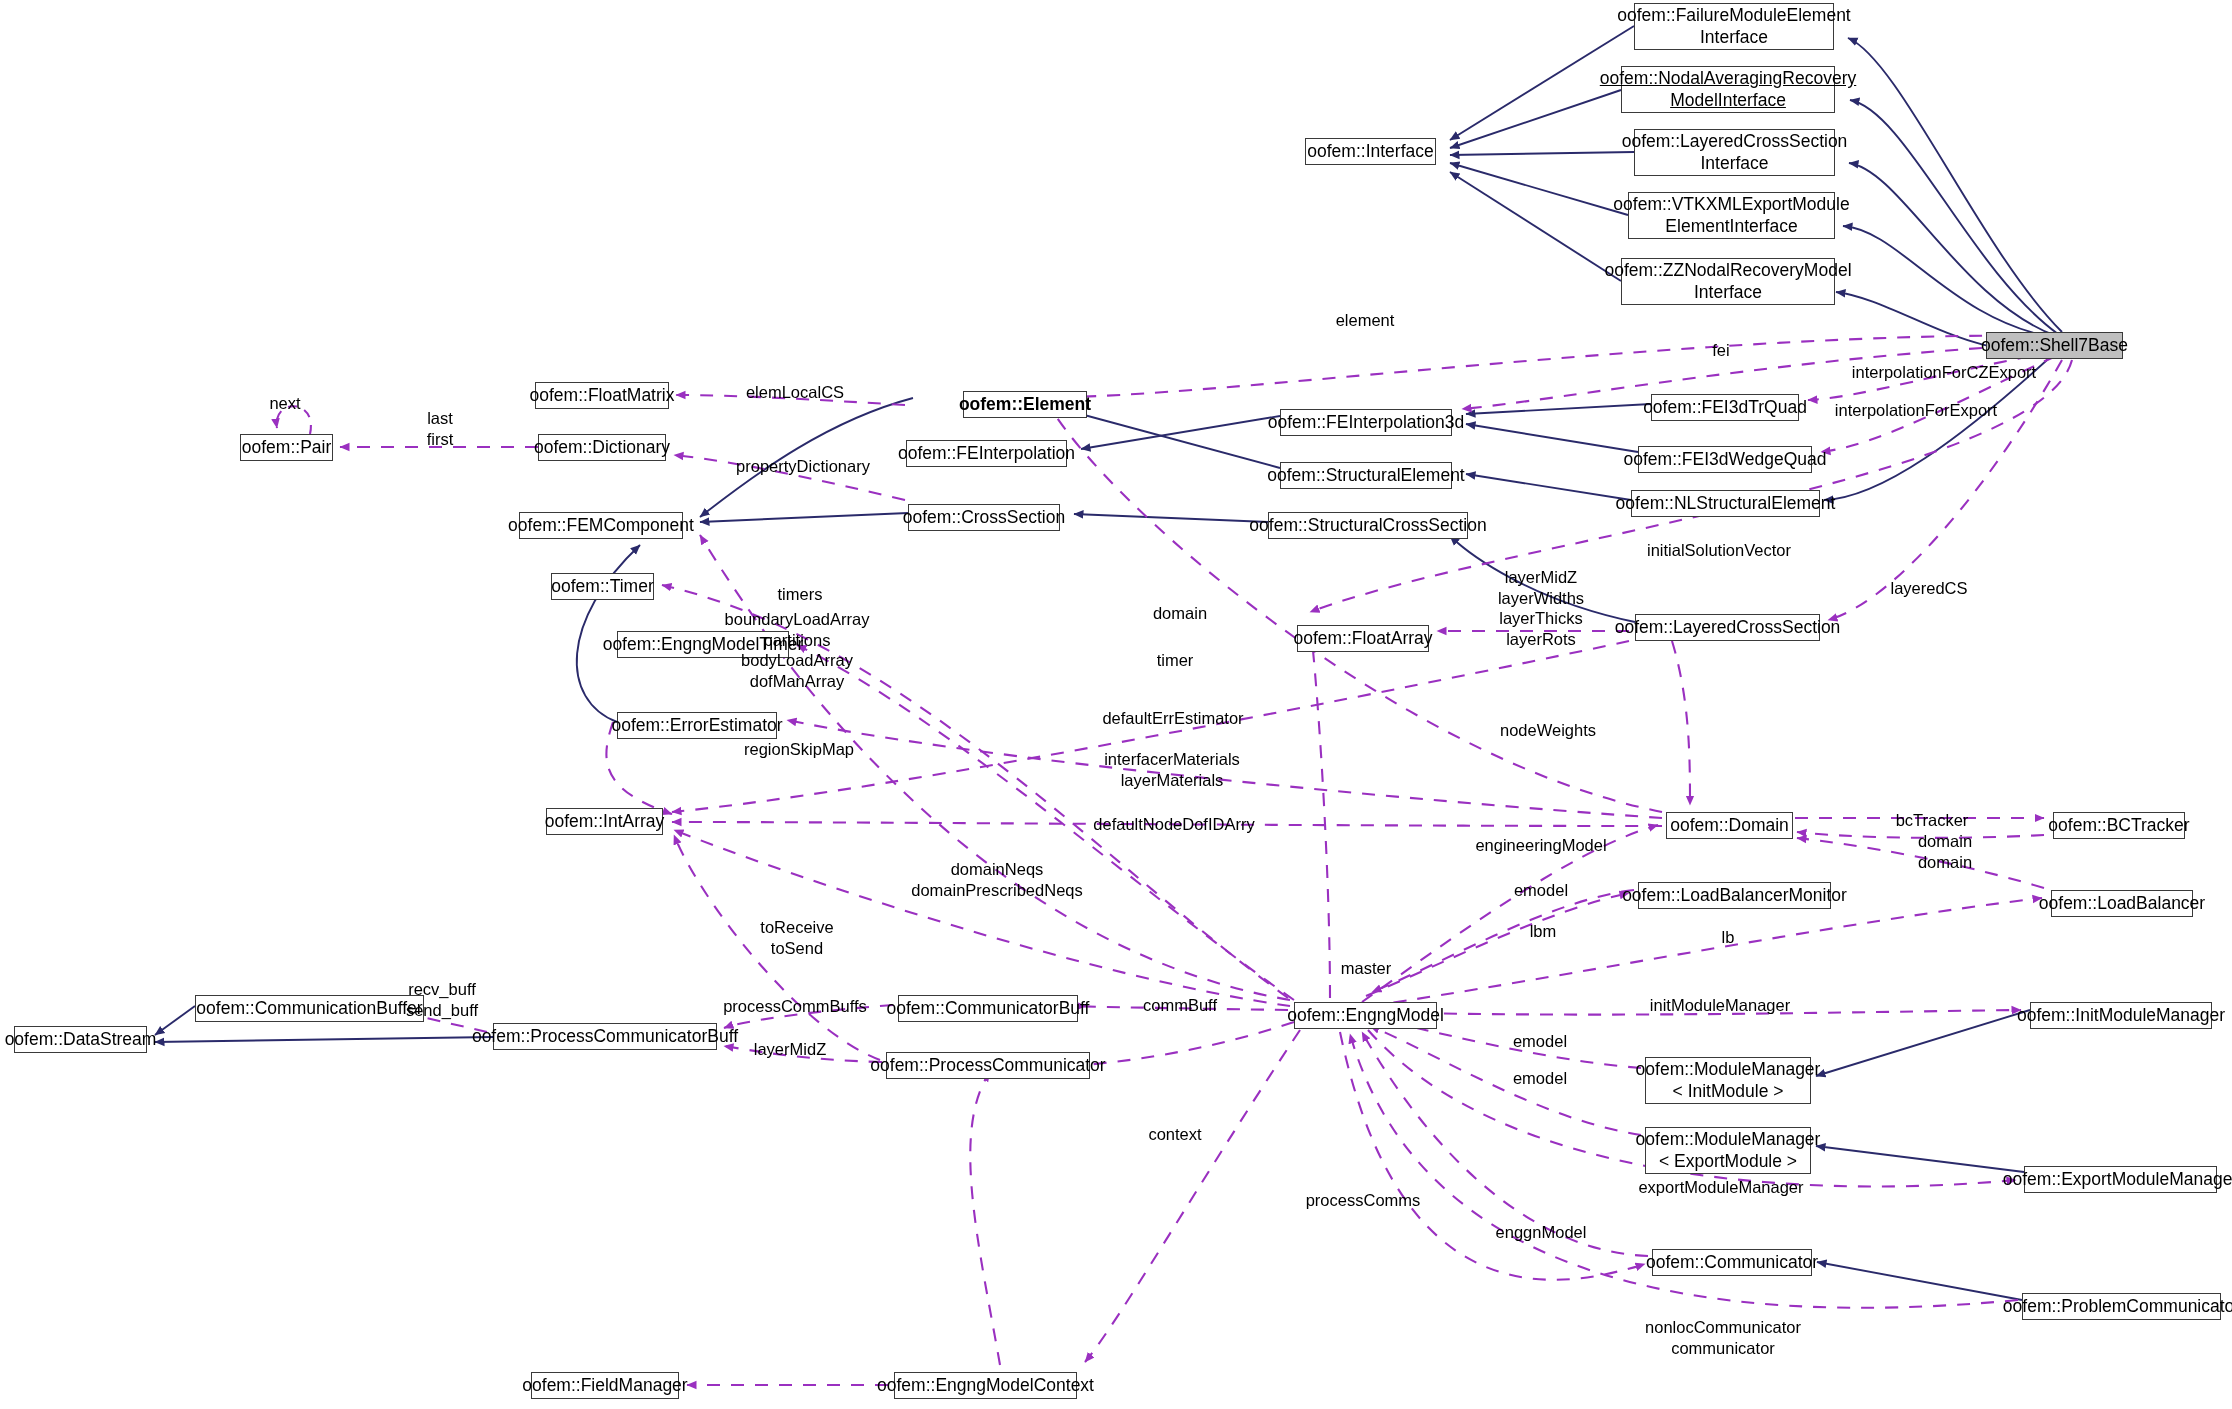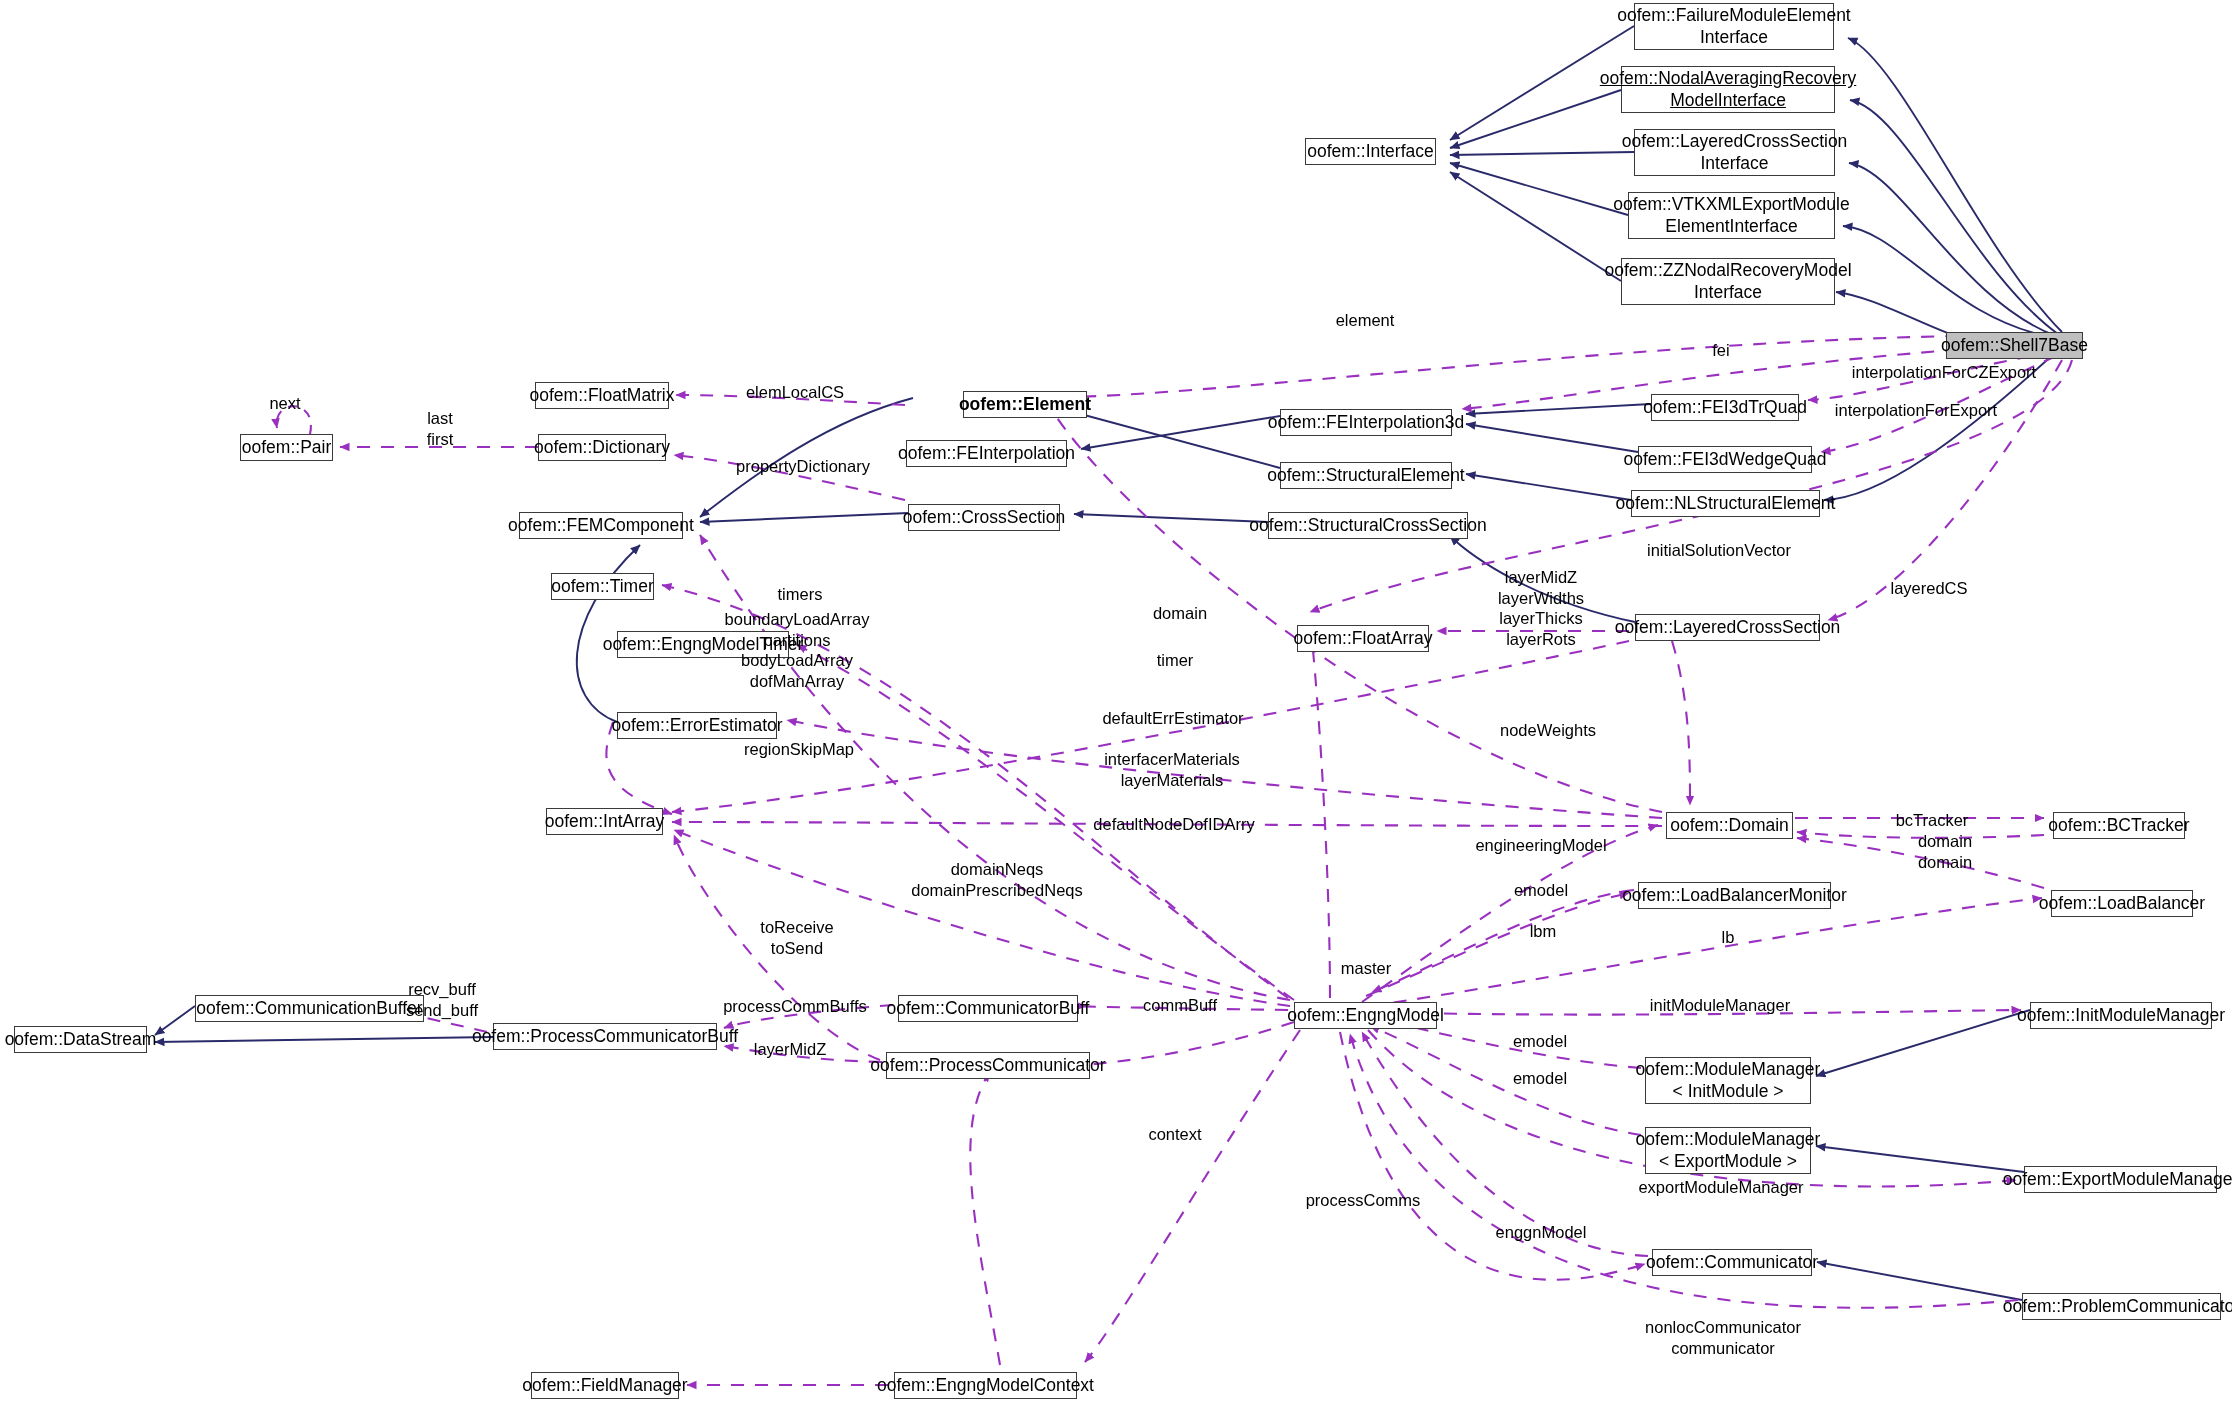--- a/index.html
+++ b/index.html
@@ -210,21 +210,21 @@
 Interface</div>
       <div class="node" style="left: 1621px; top: 66px; width: 214px; height: 47px; text-decoration: underline;">oofem::NodalAveragingRecovery
 ModelInterface</div>
       <div class="node" style="left: 1634px; top: 129px; width: 201px; height: 47px;">oofem::LayeredCrossSection
 Interface</div>
       <div class="node" style="left: 1628px; top: 192px; width: 207px; height: 47px;">oofem::VTKXMLExportModule
 ElementInterface</div>
       <div class="node" style="left: 1621px; top: 258px; width: 214px; height: 47px;">oofem::ZZNodalRecoveryModel
 Interface</div>
       <div class="node" style="left: 1305px; top: 138px; width: 131px; height: 27px;">oofem::Interface</div>
-      <div class="node highlight" style="left: 1946px; top: 332px; width: 137px; height: 27px;">oofem::Shell7Base</div>
+      <div class="node highlight" style="left: 1986px; top: 332px; width: 137px; height: 27px;">oofem::Shell7Base</div>
       <div class="node" style="left: 535px; top: 382px; width: 134px; height: 27px;">oofem::FloatMatrix</div>
       <div class="node" style="left: 538px; top: 434px; width: 128px; height: 27px;">oofem::Dictionary</div>
       <div class="node" style="left: 240px; top: 434px; width: 93px; height: 27px;">oofem::Pair</div>
       <div class="node" style="left: 519px; top: 512px; width: 164px; height: 27px;">oofem::FEMComponent</div>
       <div class="node" style="left: 551px; top: 573px; width: 103px; height: 27px;">oofem::Timer</div>
       <div class="node" style="left: 617px; top: 631px; width: 172px; height: 27px;">oofem::EngngModelTimer</div>
       <div class="node" style="left: 617px; top: 712px; width: 160px; height: 27px;">oofem::ErrorEstimator</div>
       <div class="node" style="left: 546px; top: 808px; width: 117px; height: 27px;">oofem::IntArray</div>
       <div class="node" style="left: 963px; top: 391px; width: 124px; height: 27px; font-weight: bold;">oofem::Element</div>
       <div class="node" style="left: 906px; top: 440px; width: 161px; height: 27px;">oofem::FEInterpolation</div>

